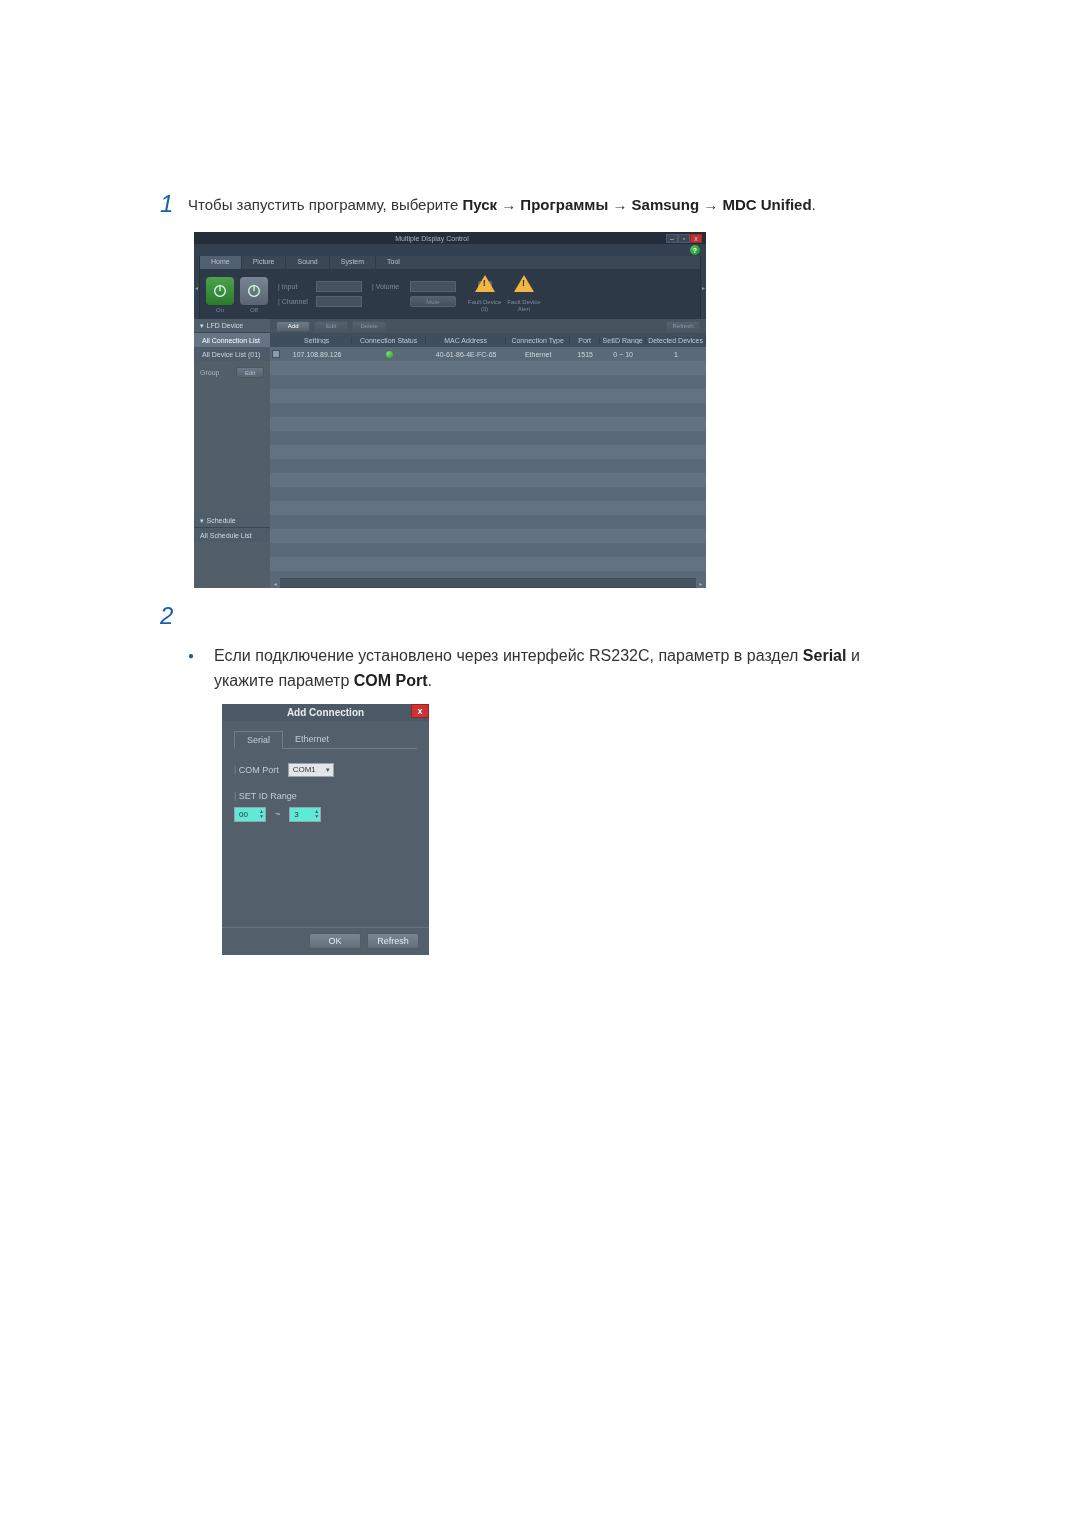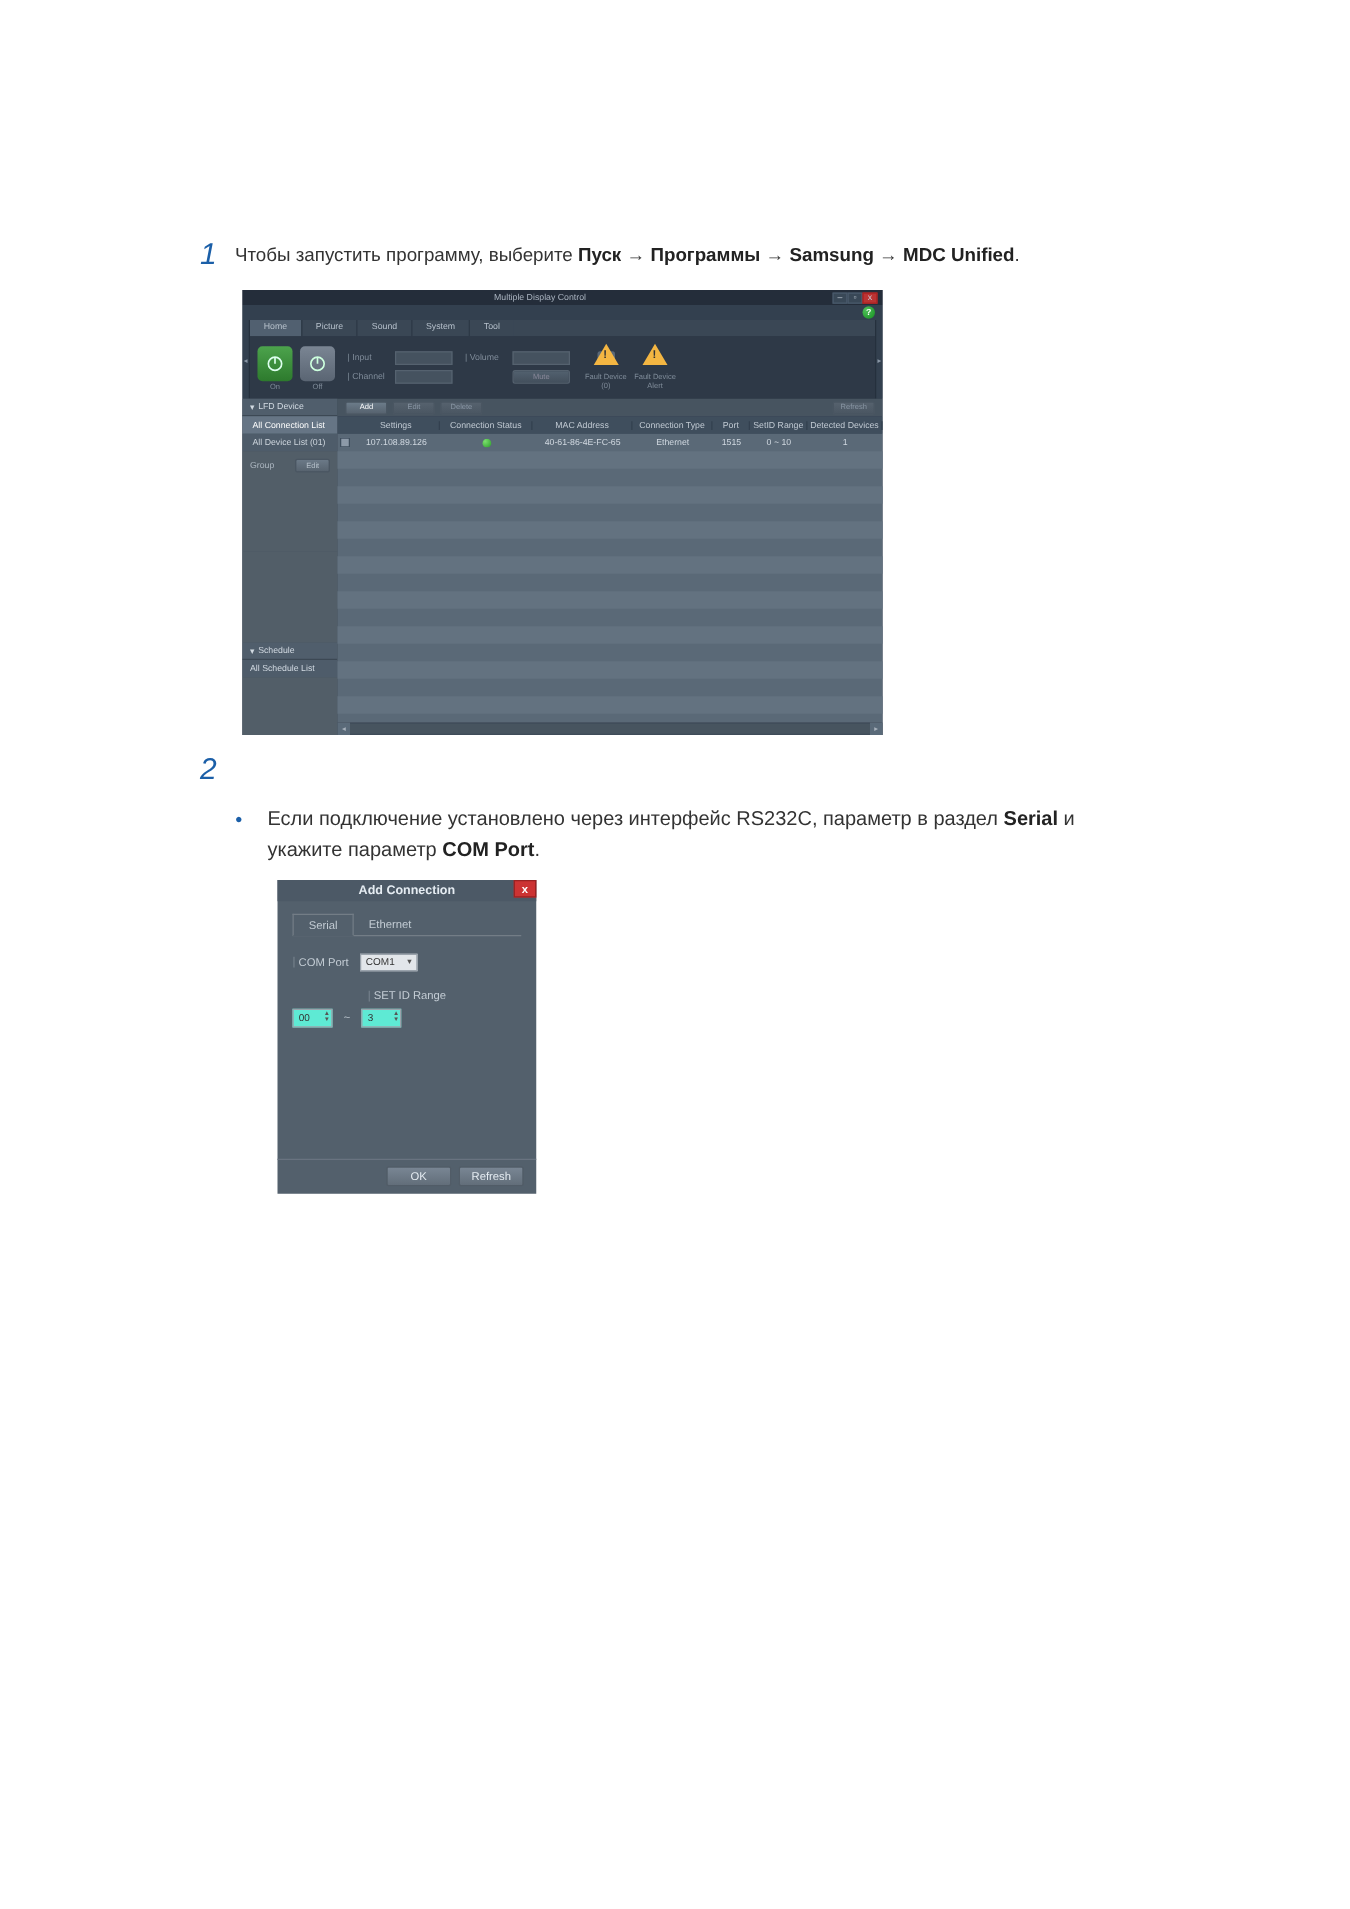--- a/index.html
+++ b/index.html
@@ -294,21 +294,21 @@
         <div class="dlg-tab active">Serial</div>
         <div class="dlg-tab">Ethernet</div>
       </div>
       <div class="dlg-sec">
         <span class="dlg-lbl">COM Port</span>
         <span class="combo" style="display:inline-flex; vertical-align:middle; margin-left:6px;">
           <span>COM1</span>
             <span class="arr">▼</span>
         </span>
       </div>
-      <div class="dlg-sec" style="text-align:center;">
+      <div class="dlg-sec" style="">
         <div class="dlg-lbl">SET ID Range</div>
         <div class="dlg-ctrls" style="margin-top:6px;">
           <span class="spin">
               <span>00</span>
               <span class="arrs">
                 <span>▲</span>
                 <span>▼</span>
               </span>
             </span>
           <span class="tilde">~</span>

